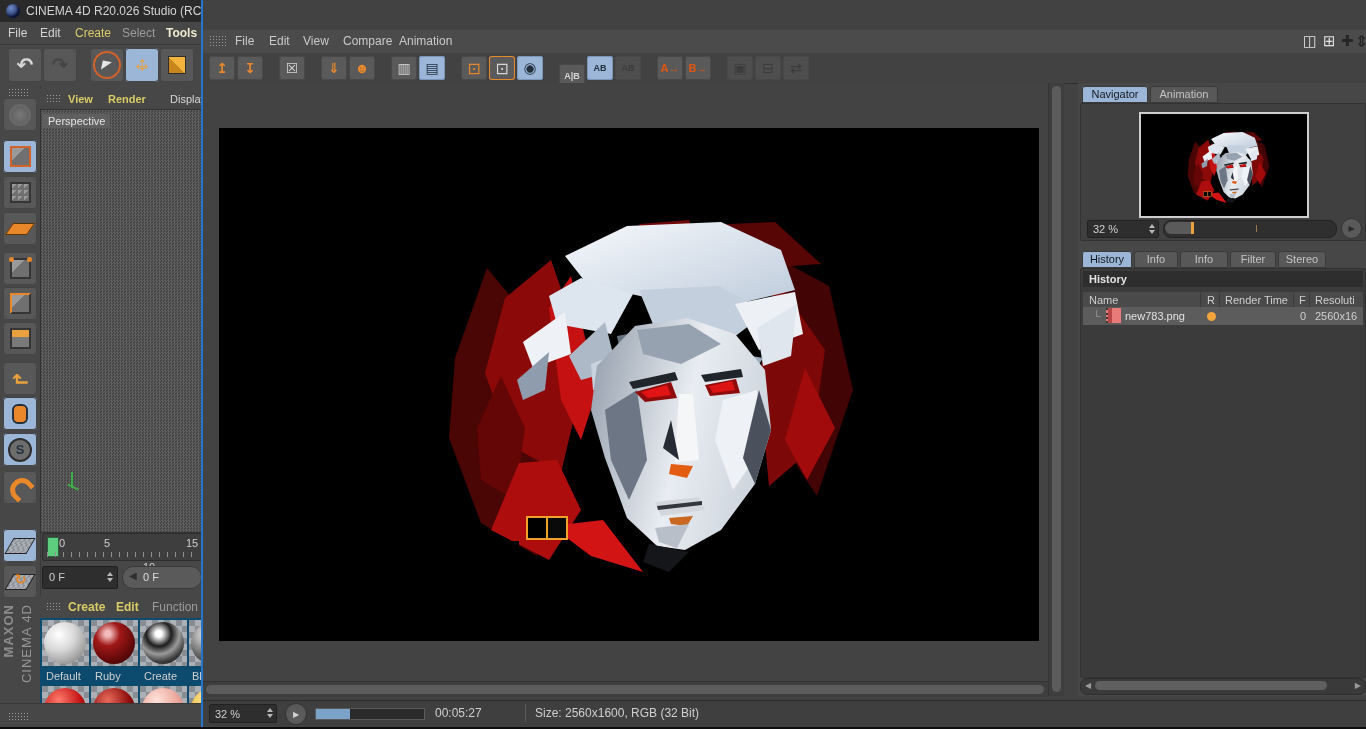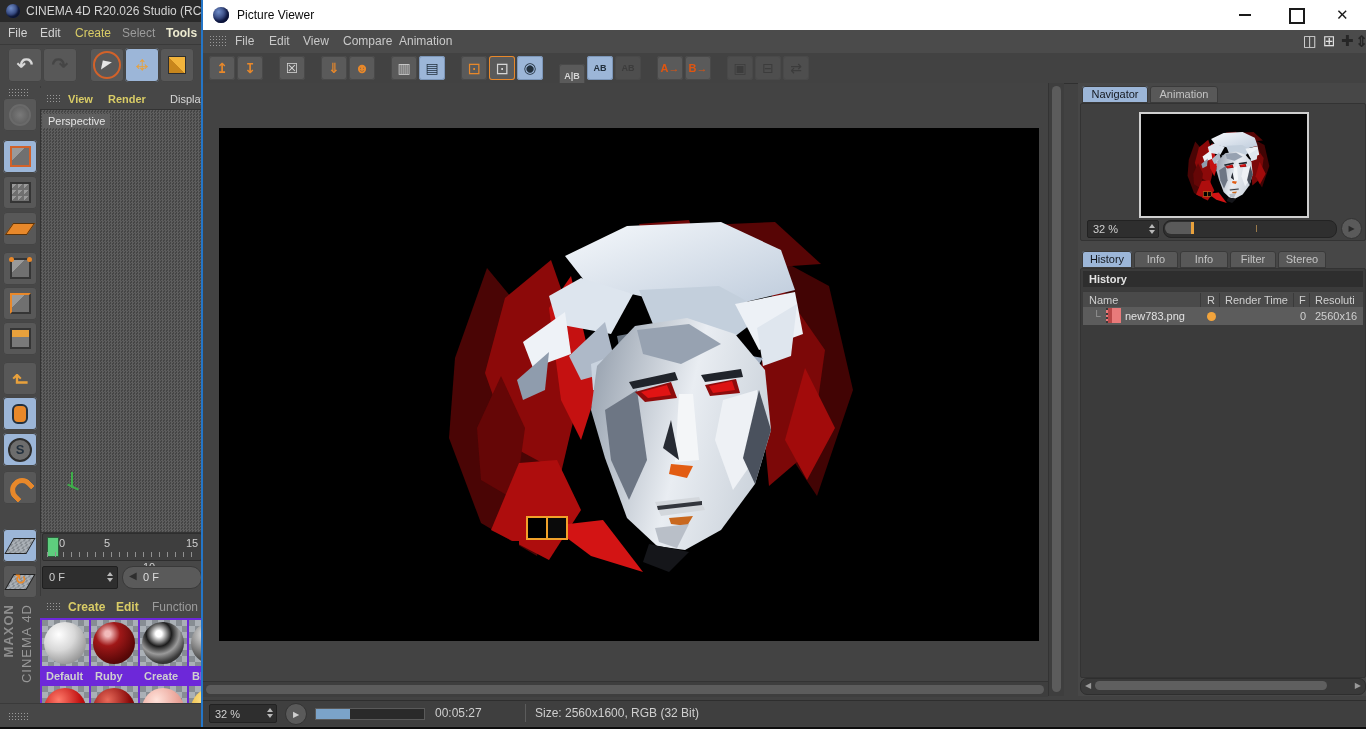--- a/index.html
+++ b/index.html
@@ -222,21 +222,21 @@
     <span class="cell" style="left:20px;top:2px;color:#dedede;">0 F</span>
   </div>
 
   <div class="abs" style="left:40px;top:596px;width:162px;height:22px;background:#474747;">
     <span class="abs grip" style="left:6px;top:6px;width:16px;height:9px;"></span>
     <span class="abs txt menuitem" style="left:28px;color:#d9cc66;font-weight:bold;">Create</span>
     <span class="abs txt menuitem" style="left:76px;color:#d9cc66;font-weight:bold;">Edit</span>
     <span class="abs txt menuitem" style="left:112px;color:#9c9c9c;">Function</span>
   </div>
 
-  <div class="abs" style="left:40px;top:618px;width:162px;height:85px;overflow:hidden;background:#6d28d9;font-weight:bold;">
+  <div class="abs" style="left:40px;top:618px;width:162px;height:85px;overflow:hidden;background:#0c4a6e;">
     <div class="abs checker" style="left:2px;top:2px;width:47px;height:46px;">
         <span style="position:absolute;left:2px;top:2px;width:42px;height:42px;border-radius:50%;background:radial-gradient(circle at 35% 30%,#ffffff,#d8d8d8 40%,#9a9a9a 75%,#6d6d6d);"></span>
       </div>
     <div class="abs checker" style="left:51px;top:2px;width:47px;height:46px;">
         <span style="position:absolute;left:2px;top:2px;width:42px;height:42px;border-radius:50%;background:radial-gradient(circle at 35% 28%,#f2baba 0 7%,#a01818 30%,#5c0808 70%,#2c0404);"></span>
       </div>
     <div class="abs checker" style="left:100px;top:2px;width:47px;height:46px;">
         <span style="position:absolute;left:2px;top:2px;width:42px;height:42px;border-radius:50%;background:radial-gradient(circle at 40% 28%,#ffffff 0 8%,#1d1d1d 32%,#9a9a9a 52%,#3a3a3a 72%,#101010);"></span>
       </div>
     <div class="abs checker" style="left:149px;top:2px;width:13px;height:46px;">
@@ -260,27 +260,20 @@
       </div>
   </div>
 
   <div class="abs" style="left:0;top:703px;width:202px;height:24px;background:#474747;border-top:1px solid #3a3a3a;">
     <span class="abs grip" style="left:8px;top:8px;width:22px;height:9px;"></span>
   </div>
 </div>
 
 <div class="abs" style="left:201px;top:0;width:1163px;height:727px;border-left:2px solid #2476c8;background:#424242;overflow:hidden;">
 
-  <div class="abs" style="left:0;top:0;width:1163px;height:30px;background:#ffffff;">
-    <span class="abs" style="left:10px;top:7px;width:16px;height:16px;border-radius:50%;background:radial-gradient(circle at 35% 30%,#6f8cc8,#141f52 70%);box-shadow:inset -2px -2px 3px #0a1236;"></span>
-    <span class="abs" style="left:34px;top:0;color:#0a0a0a;font-size:12px;line-height:30px;">Picture Viewer</span>
-    <span class="abs" style="left:1036px;top:14px;width:12px;height:2px;background:#1a1a1a;"></span>
-    <span class="abs" style="left:1086px;top:8px;width:12px;height:12px;border:2px solid #1a1a1a;"></span>
-    <span class="abs" style="left:1133px;top:0;color:#1a1a1a;font-size:15px;line-height:30px;">✕</span>
-  </div>
 
   <div class="abs" style="left:0;top:30px;width:1163px;height:23px;background:#4b4b4b;border-bottom:1px solid #383838;">
     <span class="abs grip" style="left:6px;top:5px;width:18px;height:12px;"></span>
     <span class="abs txt menuitem" style="left:32px;color:#c9c9c9;">File</span>
     <span class="abs txt menuitem" style="left:66px;color:#c9c9c9;">Edit</span>
     <span class="abs txt menuitem" style="left:100px;color:#c9c9c9;">View</span>
     <span class="abs txt menuitem" style="left:140px;color:#c9c9c9;">Compare</span>
     <span class="abs txt menuitem" style="left:196px;color:#c9c9c9;">Animation</span>
     <span class="abs menuitem" style="left:1100px;top:2px;color:#e0e0e0;font-size:15px;">◫</span>
     <span class="abs menuitem" style="left:1120px;top:2px;color:#e0e0e0;font-size:15px;">⊞</span>

